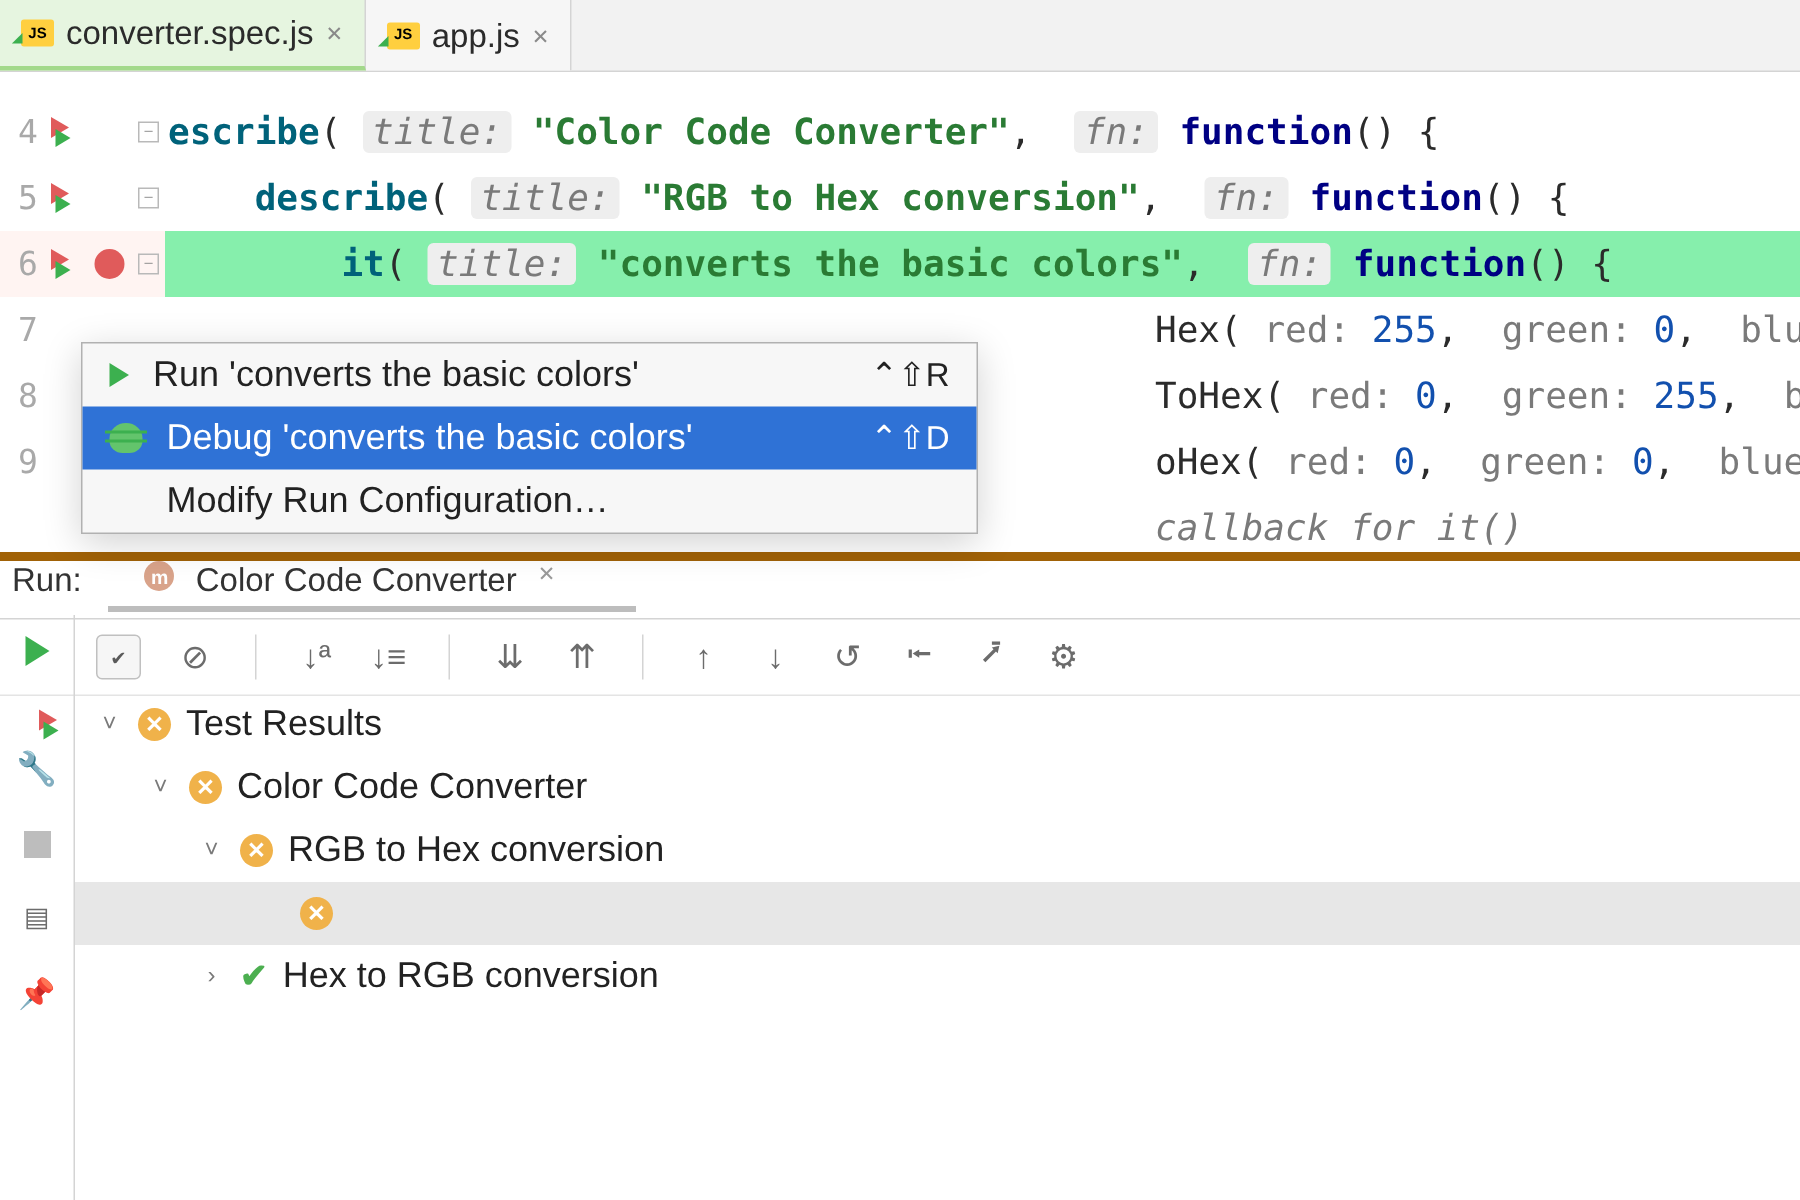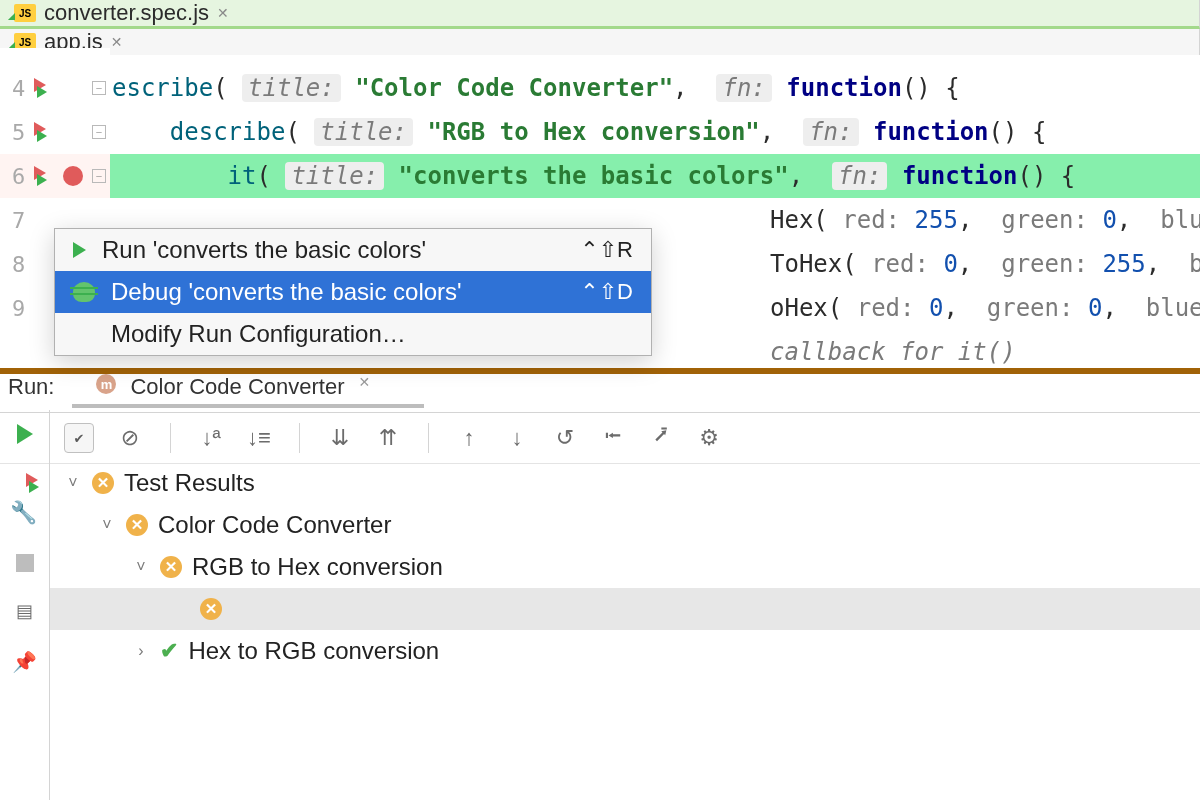--- a/index.html
+++ b/index.html
@@ -12,21 +12,20 @@
     position: relative;
   }
 
   
   .tabs {
     display: flex;
     height: 48px;
     border-bottom: 1px solid #d4d4d4;
     background: #f2f2f2;
     align-items: stretch;
-    flex-direction: column;
   }
   .tab {
     display: flex; align-items: center;
     padding: 0 14px;
     gap: 8px;
     font-size: 22px;
     color: #2b2b2b;
     border-right: 1px solid #d4d4d4;
     background: #f6f6f6;
   }
@@ -87,21 +86,21 @@
     margin-left:auto;margin-right:4px;
   }
 
   .code { flex:1; padding-top:18px; overflow:hidden; }
   .cline {
     height:44px; display:flex; align-items:center;
     font-size:24px; white-space:pre;
     padding-left:2px;
   }
   .cline.hl { background:#86efac; }
-  .t-fn  { color:#00627a; font-weight:400; }
+  .t-fn  { color:#00627a; font-weight:700; }
   .t-kw  { color:#000083; font-weight:600; }
   .t-str { color:#2a7b34; font-weight:600; }
   .t-txt { color:#2b2b2b; }
   .t-h   { background:#eeeeee; color:#7a7a7a; border-radius:4px; padding:0 6px; font-style:italic; }
   .t-num { color:#1250ae; }
   .t-par { color:#7a7a7a; }
 
   
   .ctx {
     position:absolute; left:54px; top:180px;

